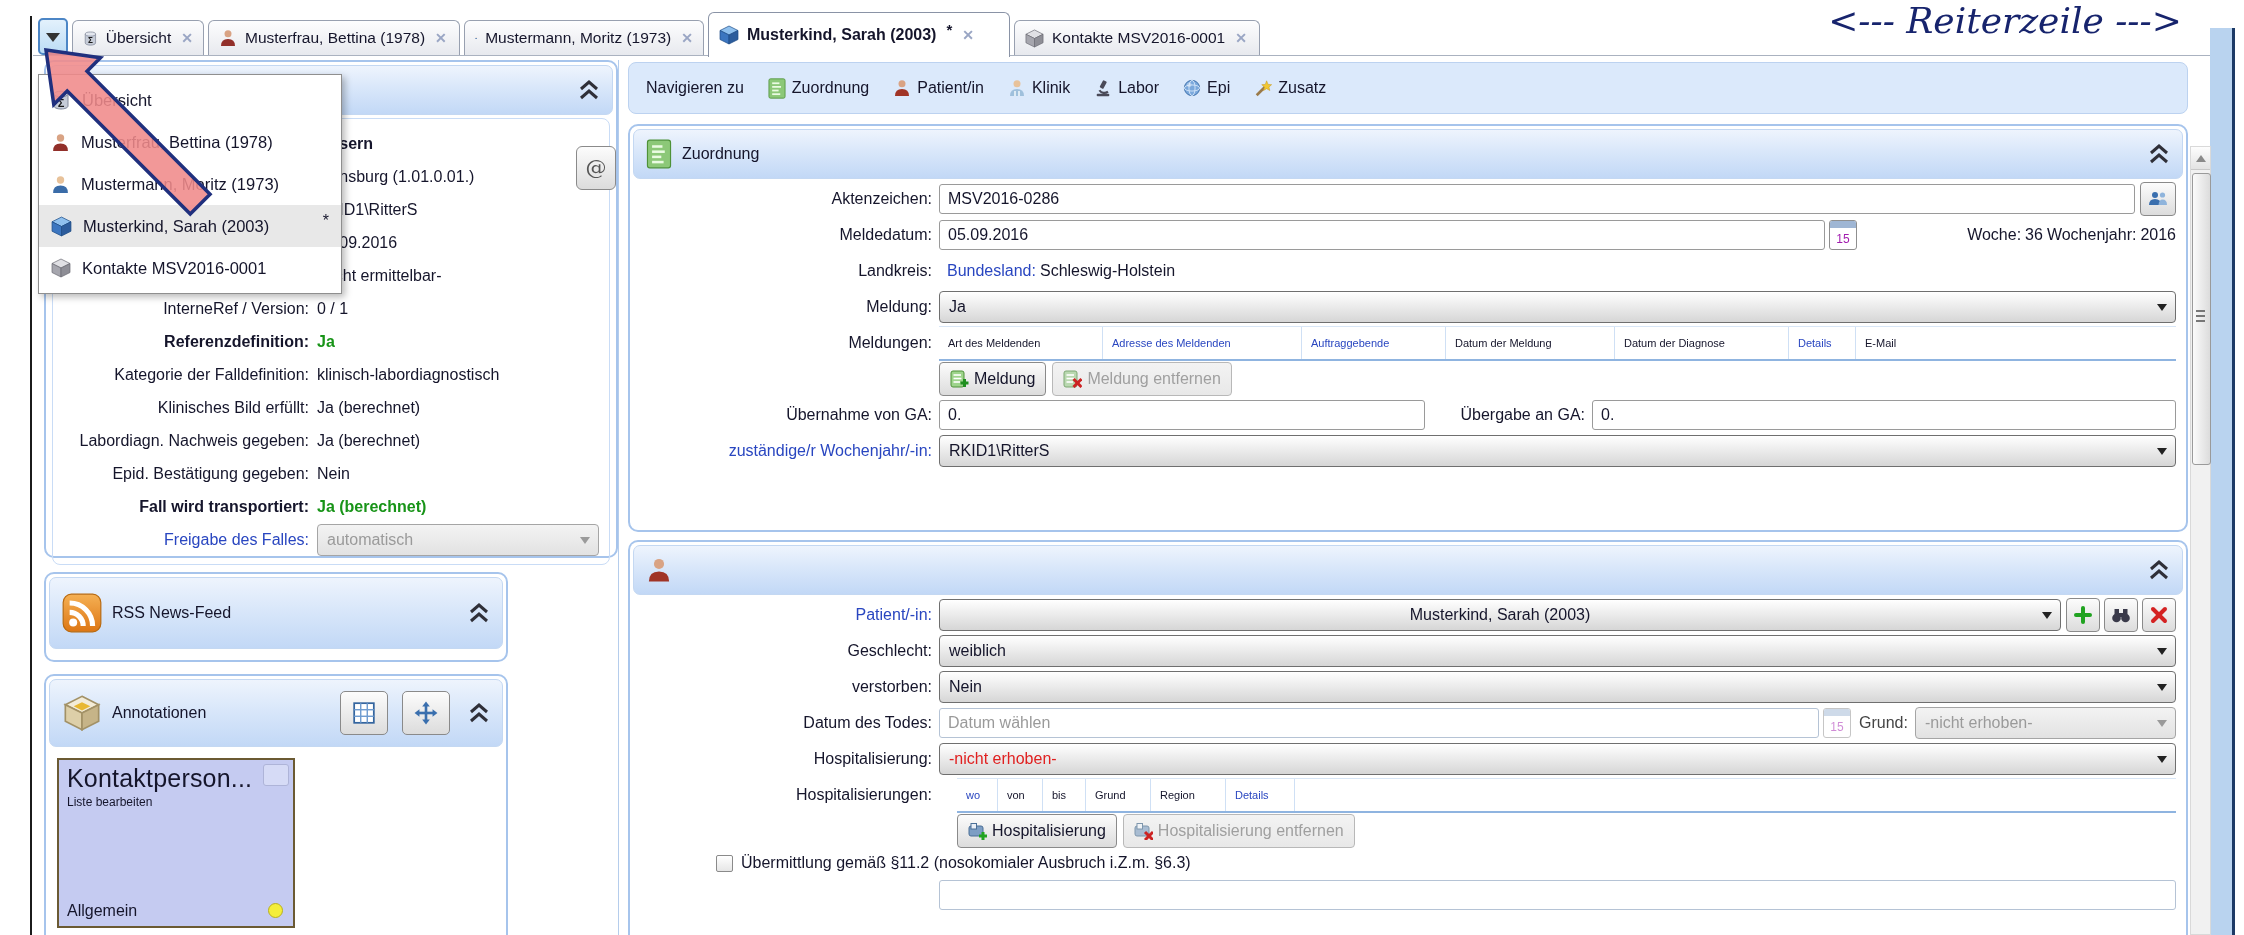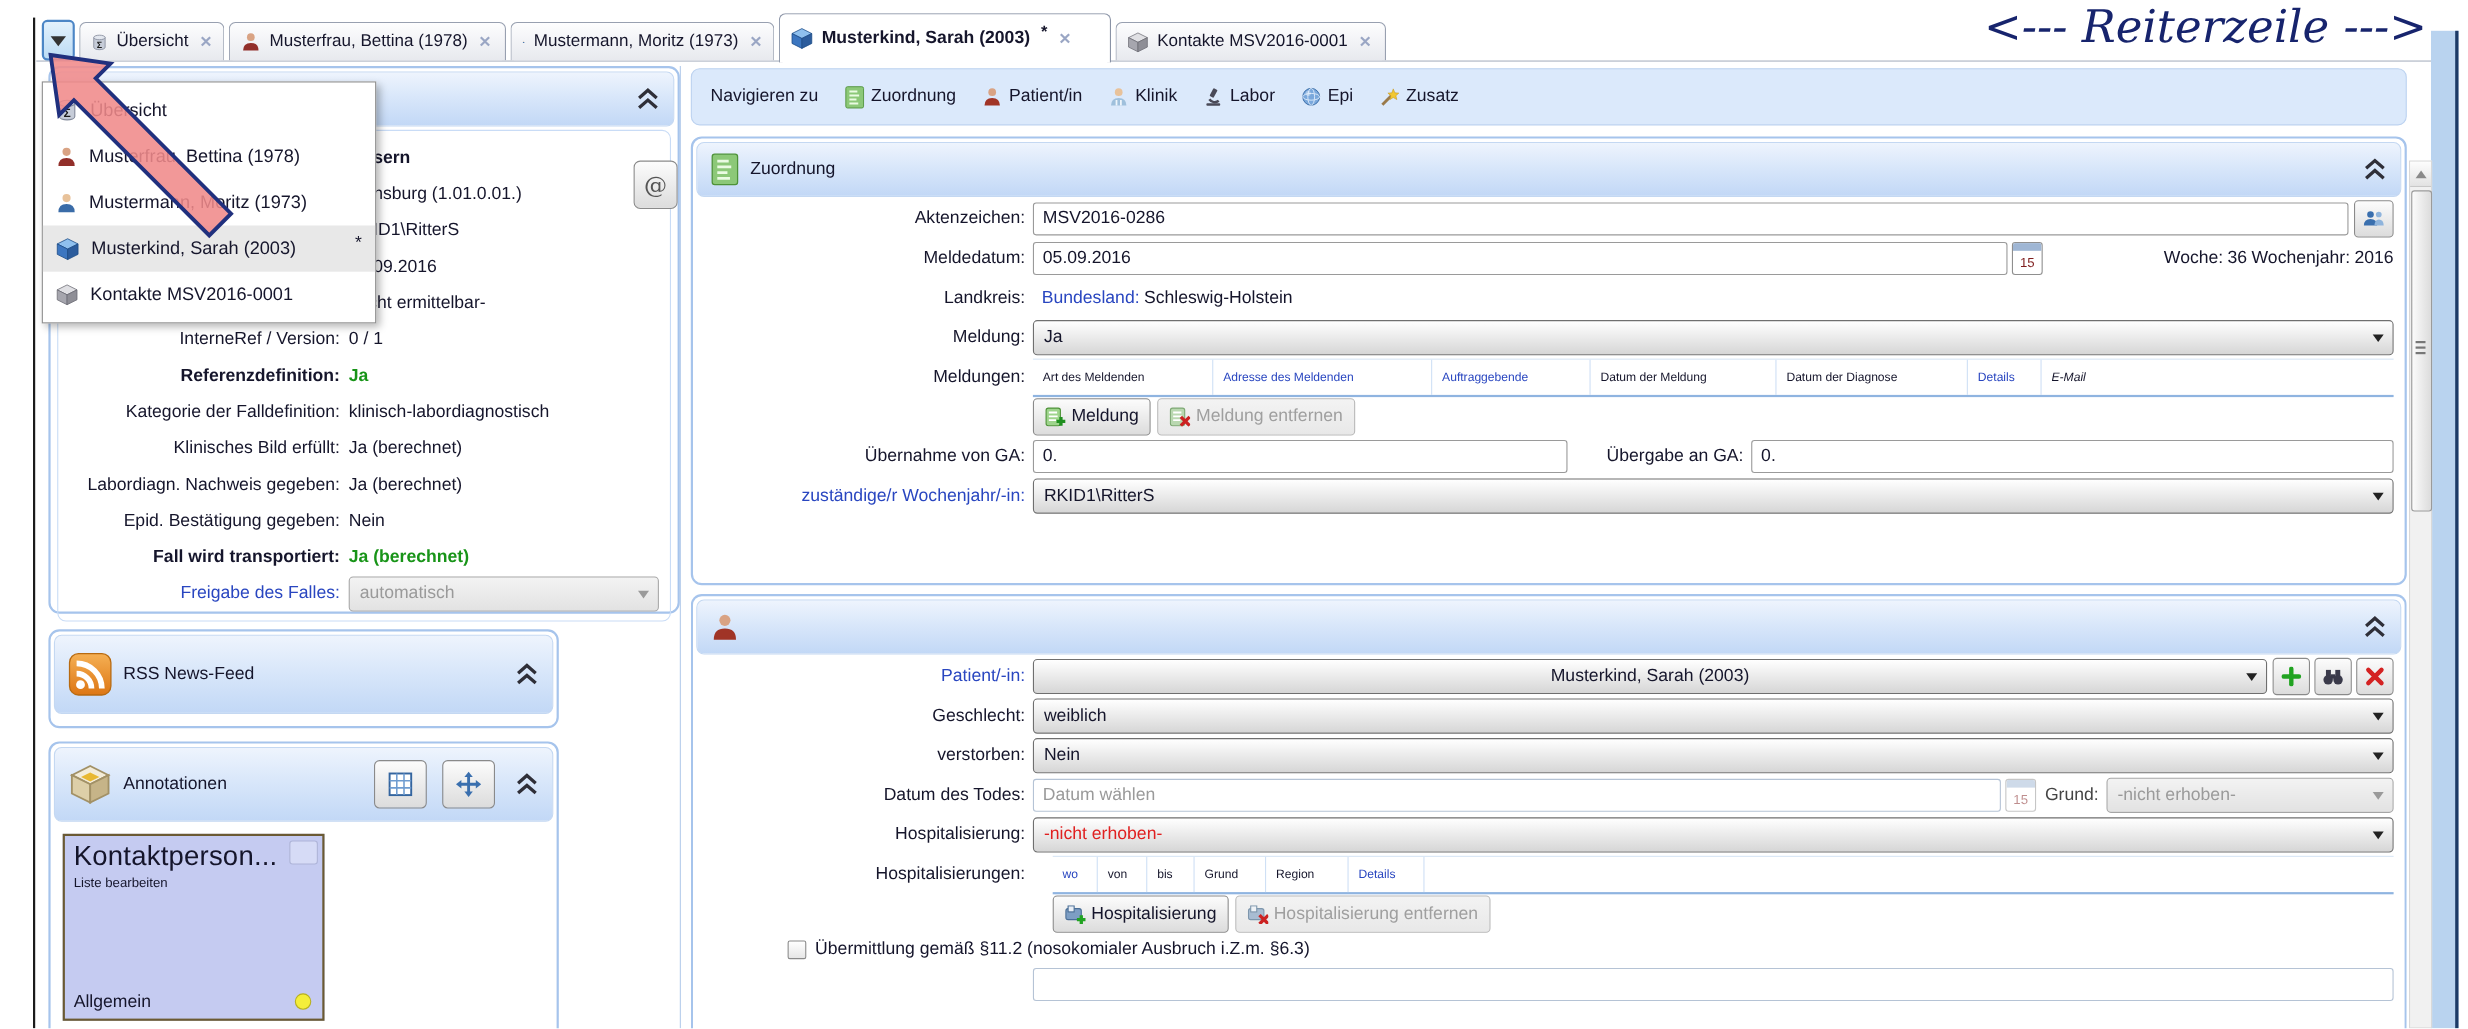--- a/index.html
+++ b/index.html
@@ -13,21 +13,21 @@
   .tabmenu-btn{position:absolute;left:38px;top:18px;width:30px;height:37px;background:linear-gradient(#e3f1fc,#bcdcf5);
       border:2px solid #4c86c6;border-radius:5px;display:flex;align-items:center;justify-content:center;z-index:2;box-sizing:border-box;}
   .tabmenu-btn .tri{width:0;height:0;border:7px solid transparent;border-top:9px solid #333;margin-top:8px;}
   .tab{position:absolute;top:20px;height:35px;box-sizing:border-box;display:flex;align-items:center;gap:8px;padding:0 10px;
       background:linear-gradient(#fdfdfe,#e7e9ee);border:1px solid #98a0b0;border-bottom:none;border-radius:6px 6px 0 0;
       font-size:15.5px;white-space:nowrap;z-index:2;}
   .tab.active{top:12px;height:45px;background:#fff;font-weight:bold;z-index:5;border-color:#8a93a6;font-size:16px;}
   .tclose{color:#9aa6c4;font-size:14px;font-weight:bold;margin-left:2px;}
   .tstar{font-size:15px;margin-left:2px;transform:translateY(-6px);}
   .annot-reiterzeile{position:absolute;left:1780px;top:0px;width:450px;text-align:center;
-      font-family:"DejaVu Serif","Liberation Serif",serif;font-style:italic;font-size:41px;color:#17246d;z-index:3;}
+      font-family:"DejaVu Serif","Liberation Serif",serif;font-style:italic;font-size:36px;color:#17246d;z-index:3;}
   
   .menu{position:absolute;left:38px;top:74px;width:302px;background:#fff;border:1px solid #8f8f8f;
       box-shadow:3px 3px 7px rgba(0,0,0,.28);z-index:40;padding:4px 0;}
   .mi{display:flex;align-items:center;gap:11px;height:42px;padding:0 12px;font-size:16.5px;}
   .mi.hl{background:#e8e8e8;}
   .mi .mark{margin-left:auto;font-size:16px;transform:translateY(-5px);}
   
   .red-arrow{position:absolute;left:30px;top:38px;z-index:60;}
   
   .panel{position:absolute;background:#fff;border:2px solid #a6c4ec;border-radius:10px;box-sizing:border-box;}
@@ -52,21 +52,21 @@
   .inp{background:#fff;border:1px solid #9a9a9a;border-radius:3px;height:30px;box-sizing:border-box;display:flex;
       align-items:center;padding:0 8px;white-space:nowrap;}
   .inp.dis{border-color:#b5c3d5;}
   .btn{background:linear-gradient(#fcfcfc,#dcdcdc);border:1px solid #8a8a8a;border-radius:4px;height:34px;box-sizing:border-box;
       display:inline-flex;align-items:center;gap:5px;padding:0 10px;white-space:nowrap;}
   .btn.sq{width:36px;padding:0;justify-content:center;flex:none;}
   .btn.dis{color:#9f9f9f;border-color:#b8b8b8;background:linear-gradient(#f3f3f3,#e8e8e8);}
   .cal{width:28px;height:30px;box-sizing:border-box;border:1px solid #8f8f8f;border-radius:3px;background:#fff;flex:none;
       display:flex;flex-direction:column;overflow:hidden;font-size:12px;}
   .cal .calbar{height:7px;background:#9fb6d4;flex:none;}
-  .cal .calday{flex:1;display:flex;align-items:center;justify-content:center;color:#7f1d1d;text-align:center;}
+  .cal .calday{flex:1;display:flex;align-items:center;justify-content:center;color:#a21caf;text-align:center;}
   .cal.dis{opacity:.5;}
   
   .frow{display:flex;align-items:center;height:34px;margin:2px 10px;}
   .flab{width:292px;text-align:right;padding-right:7px;flex:none;white-space:nowrap;}
   .thead{display:flex;flex:1;background:#fff;border-top:1px solid #d8e6f6;border-bottom:2px solid #8fb4e0;height:32px;align-self:center;}
   .thc{display:flex;align-items:center;padding:0 9px;border-right:1px solid #cfe0f5;font-size:11px;white-space:nowrap;}
   .thc.link{color:#2946c0;}
   .cb{width:17px;height:17px;box-sizing:border-box;border:1px solid #8a8a8a;border-radius:2px;background:linear-gradient(#fff,#e6e6e6);flex:none;}
   
   .navbar{position:absolute;left:628px;top:62px;width:1560px;height:52px;box-sizing:border-box;background:#dbe9fb;
@@ -481,21 +481,21 @@
 
     <div class="frow">
       <span class="flab">Meldungen:</span>
       <div class="thead">
         <span class="thc" style="width:145px;">Art des Meldenden</span>
         <span class="thc link" style="width:180px;">Adresse des Meldenden</span>
         <span class="thc link" style="width:125px;">Auftraggebende</span>
         <span class="thc" style="width:150px;">Datum der Meldung</span>
         <span class="thc" style="width:155px;">Datum der Diagnose</span>
         <span class="thc link" style="width:48px;">Details</span>
-        <span class="thc" style="width:46px;border-right:none;font-style:italic;">E-Mail</span>
+        <span class="thc" style="width:46px;border-right:none;">E-Mail</span>
       </div>
     </div>
 
     <div class="frow">
       <span class="flab"></span>
       <span class="btn">
         <svg width="19" height="18" viewBox="0 0 19 18">
             <rect x="1" y="1" width="13" height="16" rx="2" fill="#9ed48c" stroke="#4e9238"></rect>
             <g stroke="#fff" stroke-width="1.6">
               <line x1="3.5" y1="5" x2="11" y2="5"></line>

